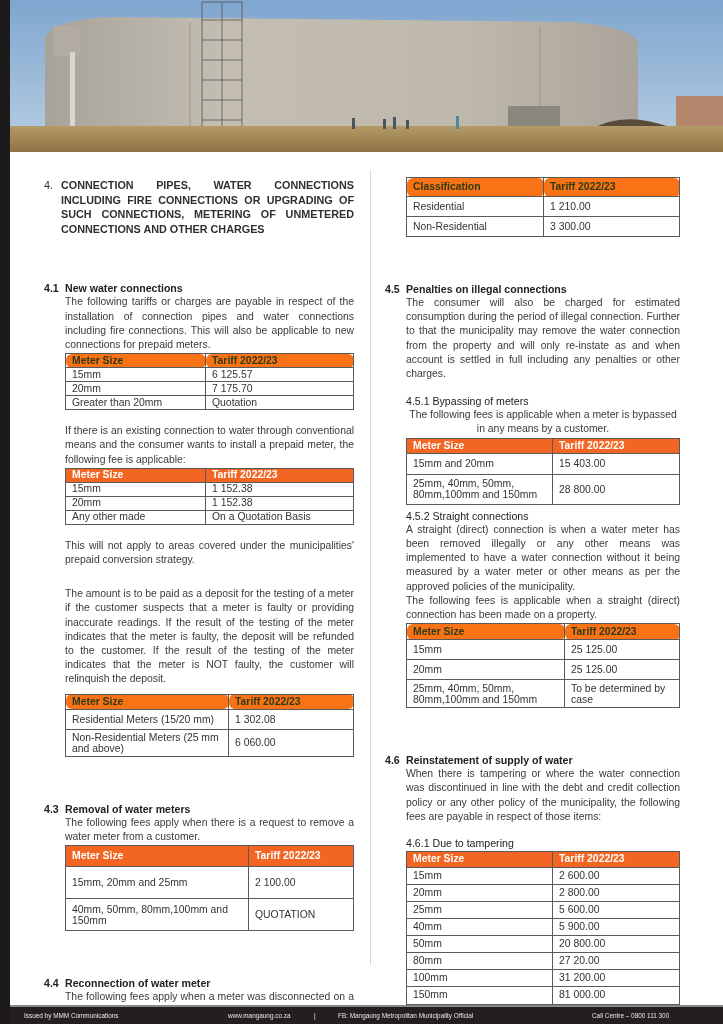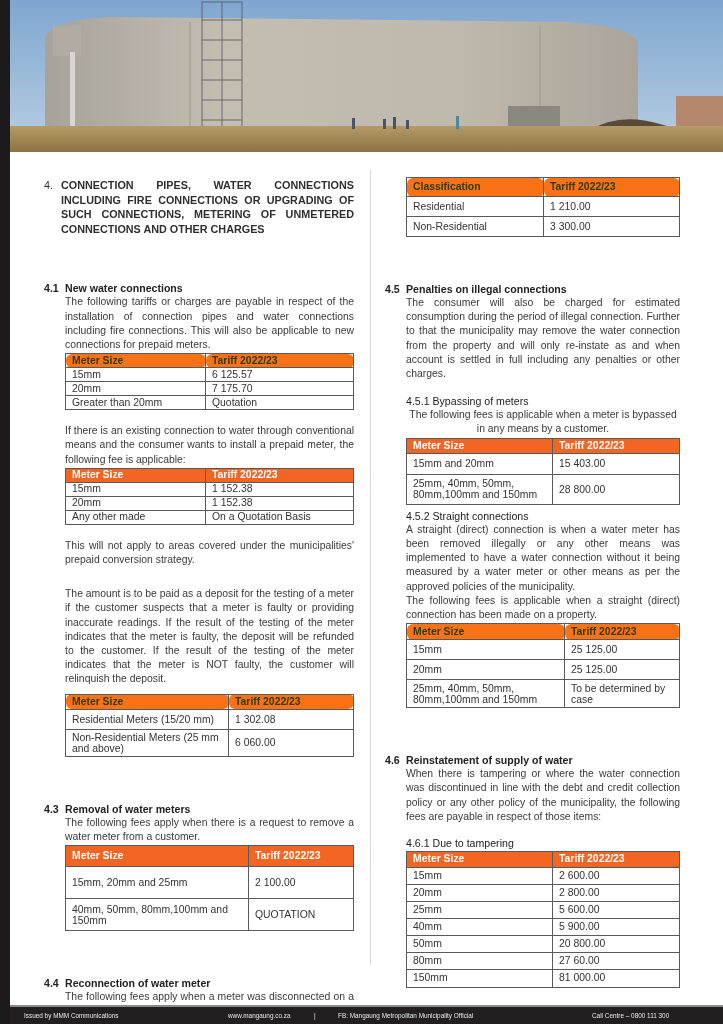--- a/index.html
+++ b/index.html
@@ -318,21 +318,25 @@
         <tr>
               <td style="height:17px">40mm</td>
               <td>5 900.00</td>
             </tr>
         <tr>
               <td style="height:17px">50mm</td>
               <td>20 800.00</td>
             </tr>
         <tr>
               <td style="height:17px">80mm</td>
-              <td>27 60.00</td>
+              <td>27 20.00</td>
+            </tr>
+        <tr>
+              <td style="height:17px">100mm</td>
+              <td>31 200.00</td>
             </tr>
         <tr>
               <td style="height:18px">150mm</td>
               <td>81 000.00</td>
             </tr>
       </tbody>
         </table>
     </div>
   </div>
 </div>

